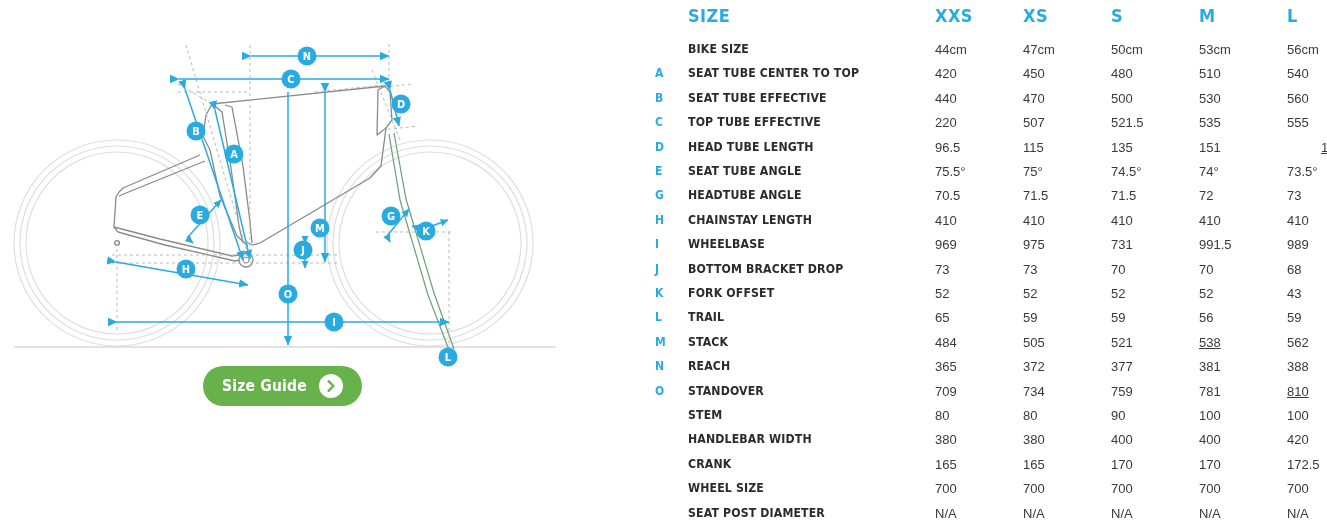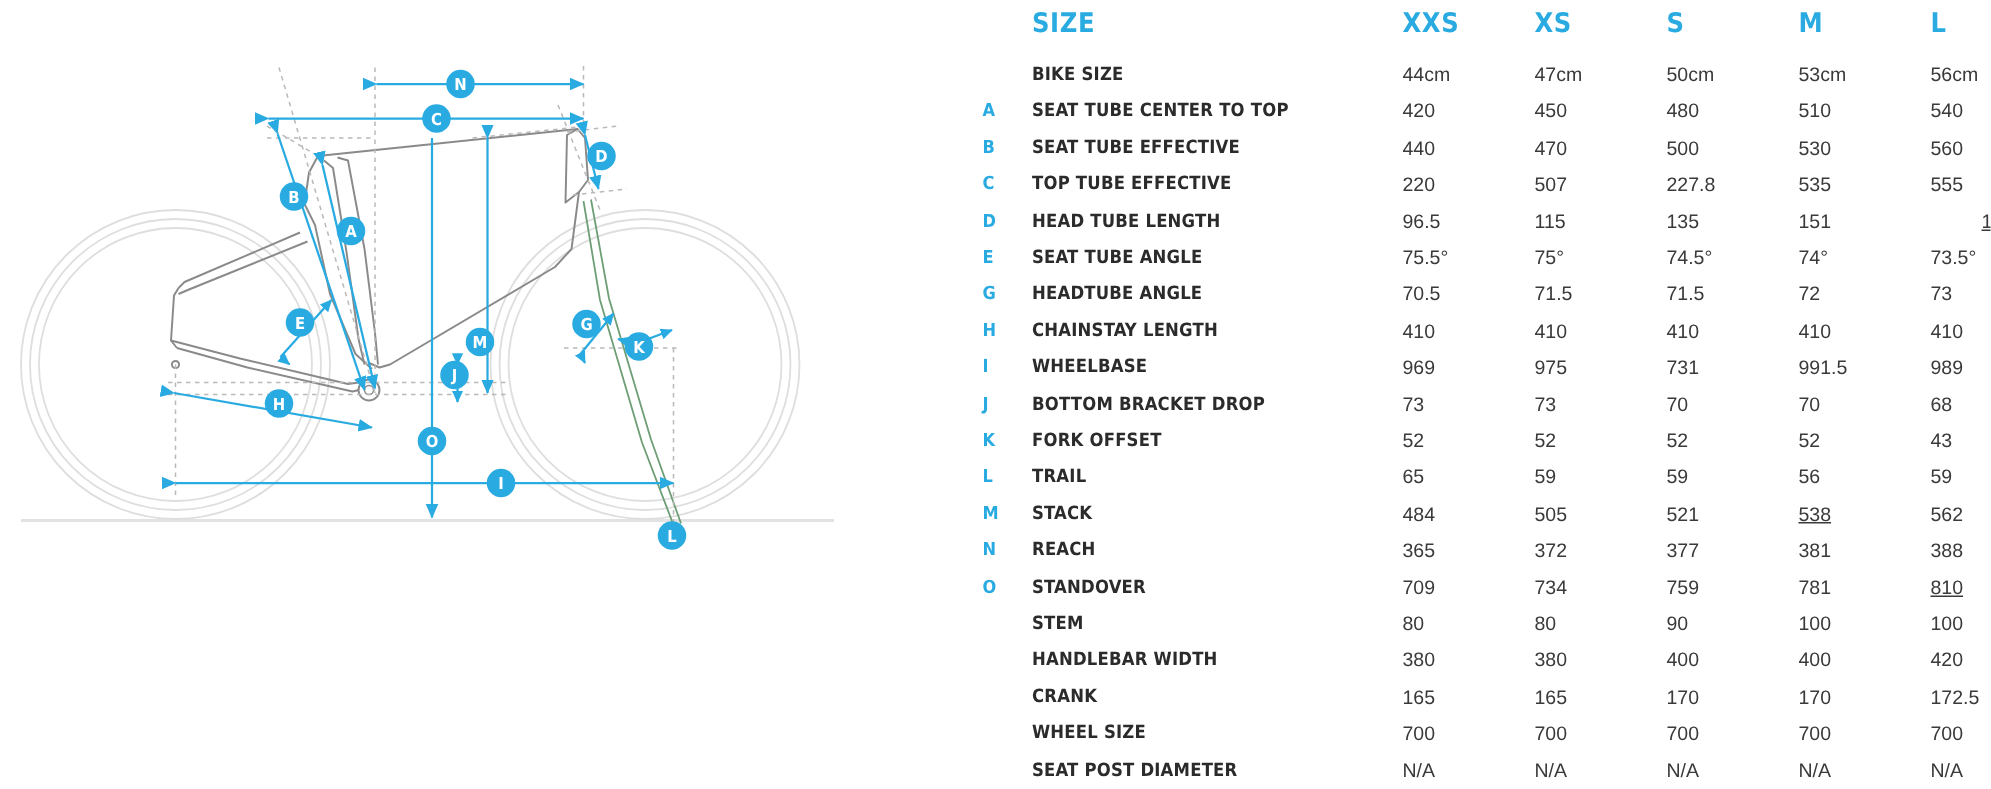--- a/index.html
+++ b/index.html
@@ -261,20 +261,28 @@
             <circle cx="334" cy="322" r="9.5" fill="#29abe2"></circle>
             <text x="334" y="326.2" text-anchor="middle" fill="#ffffff" font-size="11" font-weight="bold" font-family="&quot;DejaVu Sans Condensed&quot;,&quot;Liberation Sans&quot;,sans-serif">I</text>
           </g>
           <g>
             <circle cx="448" cy="357" r="9.5" fill="#29abe2"></circle>
             <text x="448" y="361.2" text-anchor="middle" fill="#ffffff" font-size="11" font-weight="bold" font-family="&quot;DejaVu Sans Condensed&quot;,&quot;Liberation Sans&quot;,sans-serif">L</text>
           </g>
         </g>
     </svg>
 
+    <div id="size-guide-button">
+      <span class="sg-label">Size Guide</span>
+      <span class="sg-arrow">
+        <svg width="14" height="14" viewBox="0 0 14 14">
+          <path d="M4.6,2.2 L9.4,7 L4.6,11.8" fill="none" stroke="#68b24c" stroke-width="2.4" stroke-linecap="round" stroke-linejoin="round"></path>
+        </svg>
+      </span>
+    </div>
   </div>
 
   <div id="geo-table">
 
     <div id="geo-head">
       <span class="h-size">SIZE</span>
 
     <span class="h-col" style="left: 280px;">XXS</span>
         <span class="h-col" style="left: 368px;">XS</span>
         <span class="h-col" style="left: 456px;">S</span>
@@ -307,21 +315,21 @@
         <span class="geo-val" style="left: 368px;">470</span>
         <span class="geo-val" style="left: 456px;">500</span>
         <span class="geo-val" style="left: 544px;">530</span>
         <span class="geo-val" style="left: 632px;">560</span>
       </div>
       <div class="geo-row" style="top: 115.2px;">
         <span class="geo-letter">C</span>
         <span class="geo-name">TOP TUBE EFFECTIVE</span>
         <span class="geo-val" style="left: 280px;">220</span>
         <span class="geo-val" style="left: 368px;">507</span>
-        <span class="geo-val" style="left: 456px;">227.8</span>
+        <span class="geo-val" style="left: 456px;">521.5</span>
         <span class="geo-val" style="left: 544px;">535</span>
         <span class="geo-val" style="left: 632px;">555</span>
       </div>
       <div class="geo-row" style="top: 139.6px;">
         <span class="geo-letter">D</span>
         <span class="geo-name">HEAD TUBE LENGTH</span>
         <span class="geo-val" style="left: 280px;">96.5</span>
         <span class="geo-val" style="left: 368px;">115</span>
         <span class="geo-val" style="left: 456px;">135</span>
         <span class="geo-val" style="left: 544px;">151</span>

